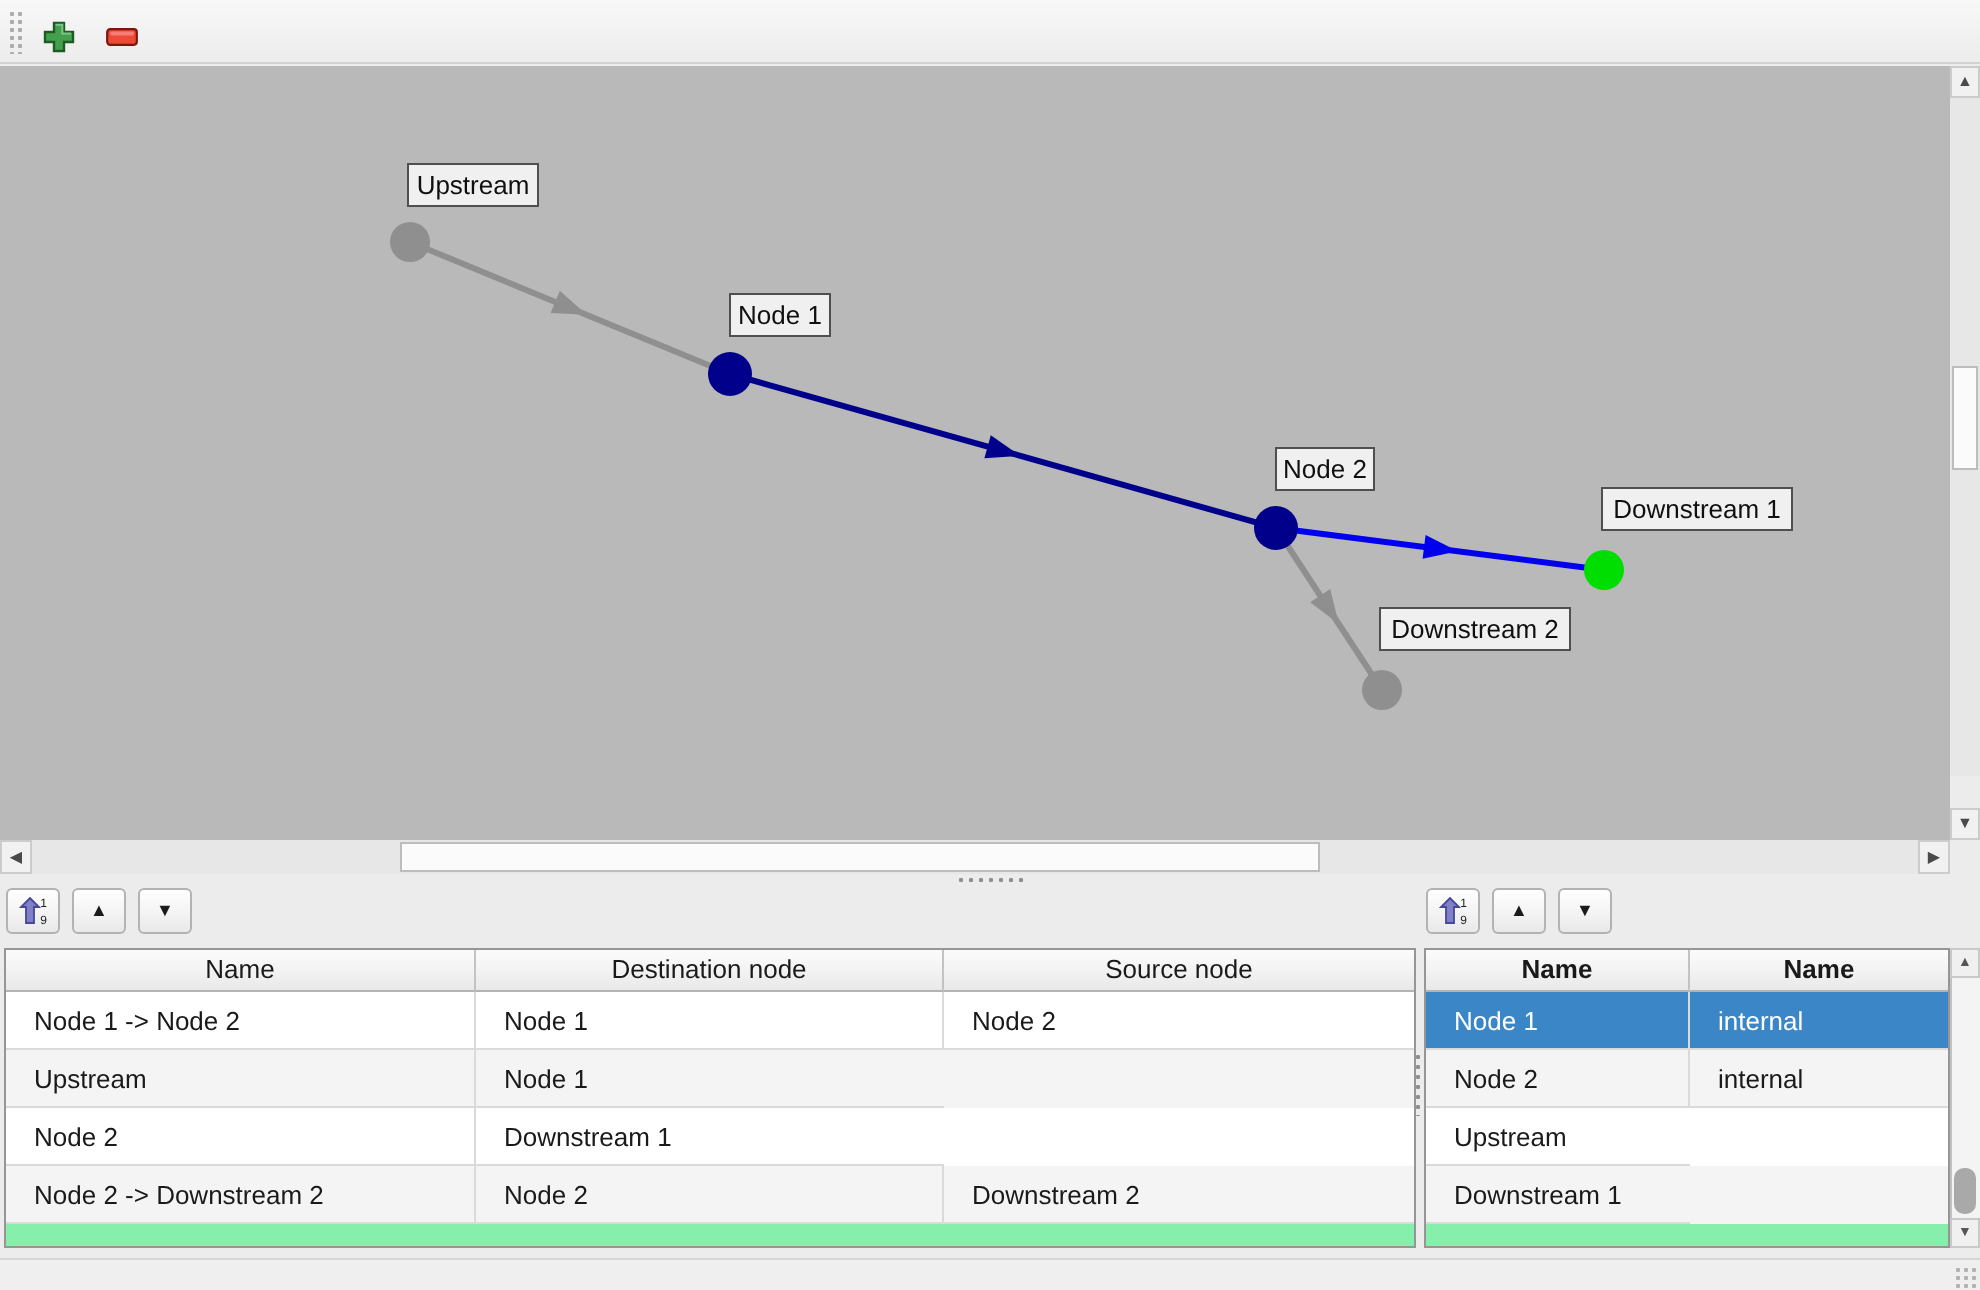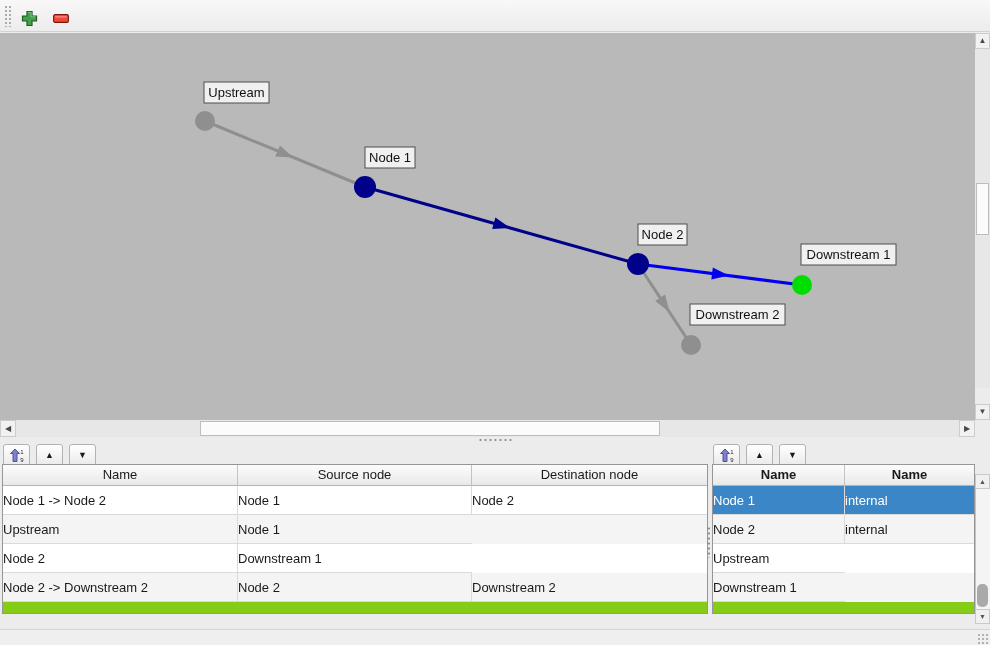--- a/index.html
+++ b/index.html
@@ -44,34 +44,34 @@
   #splitter-v{position:absolute;left:706px;top:474px;width:6px;height:150px;}
   #splitter-v .dots{position:absolute;left:1px;top:52px;width:4px;height:32px;
     background-image:radial-gradient(circle,#8f8f8f 1px,transparent 1.2px);
     background-size:4px 5px;}
   
   .mini-btn{position:absolute;top:444px;width:27px;height:23px;box-sizing:border-box;
     background:linear-gradient(#ffffff,#e9e9e9);border:1px solid #b3b3b3;border-radius:3px;
     display:flex;align-items:center;justify-content:center;}
   .tri-glyph{font-size:9px;color:#1a1a1a;line-height:1;}
   
-  .table-box{position:absolute;top:464px;box-sizing:border-box;background:#84cc16;
+  .table-box{position:absolute;top:474px;box-sizing:border-box;background:#86efac;
     border:1px solid #969696;overflow:hidden;}
   #edge-table{left:2px;width:706px;height:150px;}
   #node-table{left:712px;width:263px;height:150px;}
   .tr{display:grid;}
   #edge-table .tr{grid-template-columns:235px 234px 1fr;}
   #node-table .tr{grid-template-columns:132px 1fr;}
   .th{height:20px;line-height:20px;text-align:center;
     background:linear-gradient(#fcfcfc,#e9e9e9);
     border-right:1px solid #c3c3c3;border-bottom:1px solid #b3b3b3;
     overflow:hidden;white-space:nowrap;}
   #node-table .th{font-weight:bold;}
   .th:last-child{border-right:none;}
-  .td{height:29px;line-height:29px;padding-left:0;box-sizing:border-box;
+  .td{height:29px;line-height:29px;padding-left:14px;box-sizing:border-box;
     border-right:1px solid #dadada;border-bottom:1px solid #dadada;
     overflow:hidden;white-space:nowrap;}
   .td:last-child{border-right:none;}
   .tr.row:nth-child(even){background:#ffffff;}
   .tr.row:nth-child(odd){background:#f4f4f4;}
   .tr.row.selected{color:#ffffff;}
   
   #nt-scroll{position:absolute;left:975px;top:474px;width:15px;height:150px;
     background:#f4f4f4;border-left:1px solid #c2c2c2;box-sizing:border-box;}
   .nt-btn{position:absolute;left:975px;width:15px;height:15px;background:#f0f0f0;
@@ -179,22 +179,22 @@
 <div class="mini-btn" style="left:746px">
   <span class="tri-glyph">▲</span>
 </div>
 <div class="mini-btn" style="left:779px">
   <span class="tri-glyph">▼</span>
 </div>
 
 <div id="edge-table" class="table-box">
     <div class="tr">
       <div class="th">Name</div>
+      <div class="th">Destination node</div>
       <div class="th">Source node</div>
-      <div class="th">Destination node</div>
     </div>
     <div class="tr row">
       <div class="td">Node 1 -&gt; Node 2</div>
       <div class="td">Node 1</div>
       <div class="td">Node 2</div>
     </div>
     <div class="tr row">
       <div class="td">Upstream</div>
       <div class="td">Node 1</div>
     </div>

